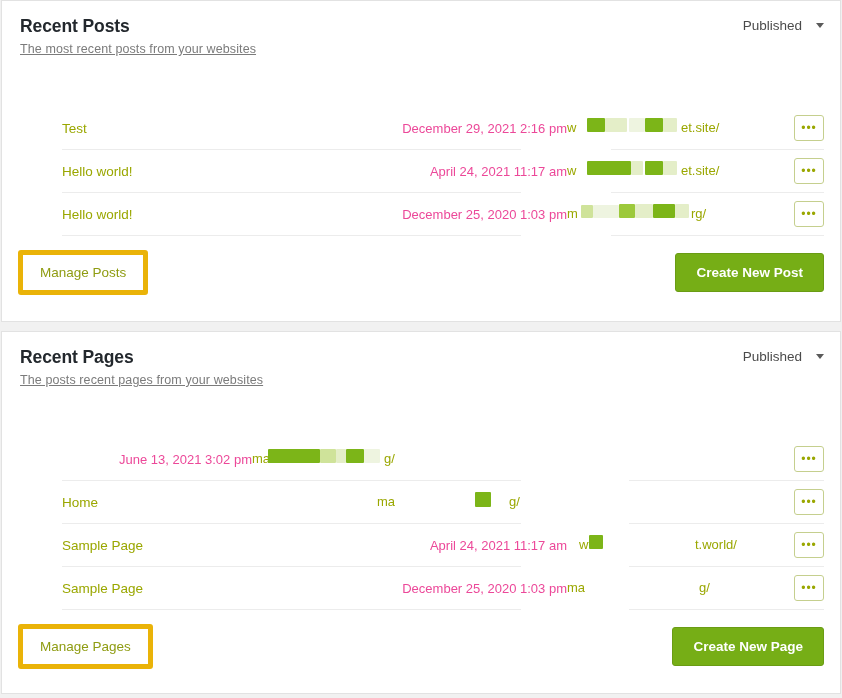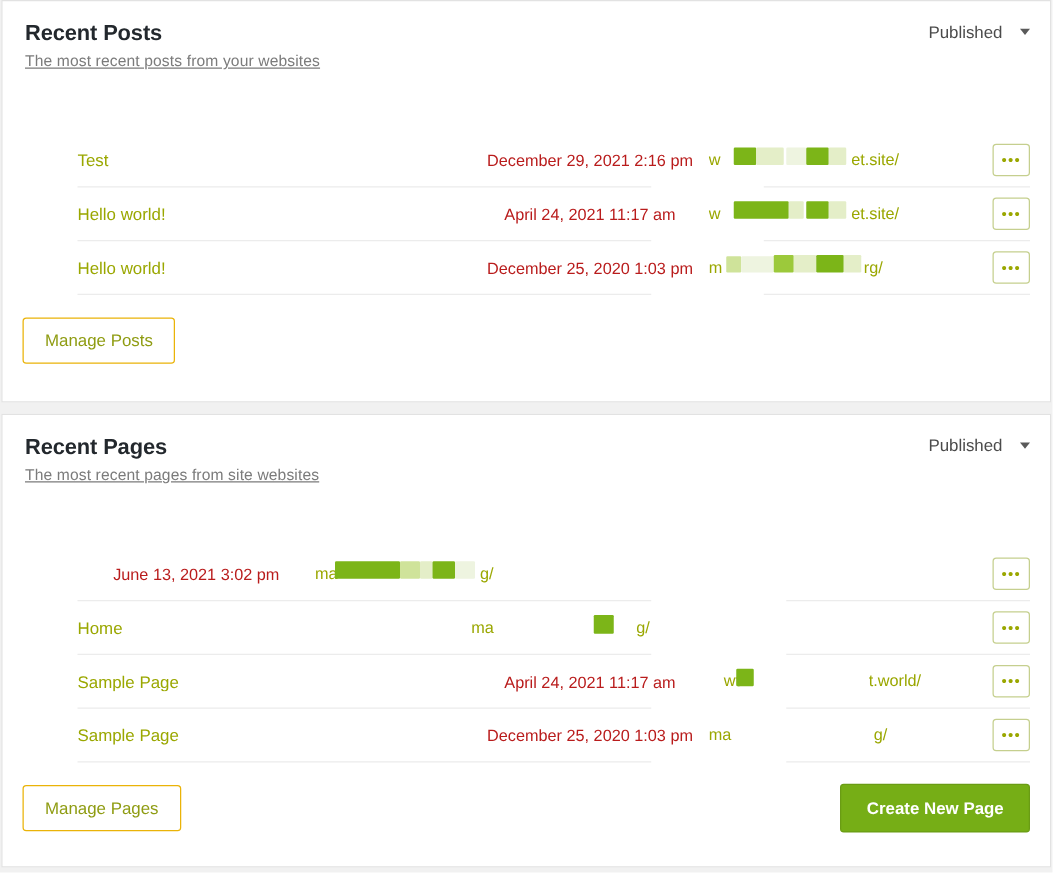--- a/index.html
+++ b/index.html
@@ -102,22 +102,22 @@
     color: #9aa700;
     cursor: pointer;
     white-space: nowrap;
     overflow: hidden;
   }
 
   .cell-date {
     width: 190px;
     flex: none;
     font-size: 13px;
-    color: #b91c1c;
-    text-align: center;
+    color: #ec4899;
+    text-align: right;
     white-space: nowrap;
   }
 
   .cell-url {
     flex: 1 1 auto;
     position: relative;
     font-size: 13px;
     color: #9aa700;
     height: 43px;
     overflow: hidden;
@@ -181,21 +181,21 @@
   .card-foot {
     position: relative;
     height: 72px;
     padding: 0 16px;
     display: flex;
     align-items: center;
     justify-content: space-between;
     box-sizing: border-box;
   }
   .btn-outline {
-    border: 1px solid #eab308;
+    border: 5px solid #eab308;
     background: #ffffff;
     color: #8f9c12;
     font-size: 13.5px;
     padding: 10px 17px;
     border-radius: 3px;
     cursor: pointer;
     font-family: "Liberation Sans", sans-serif;
     line-height: 15px;
   }
   .btn-primary {
@@ -290,28 +290,29 @@
       </div>
 
       <div class="mask" style="left:519px; top:-48px; width:90px; height:43px;"></div>
       <div class="mask" style="left:519px; top:40px;  width:90px; height:6px;"></div>
       <div class="mask" style="left:519px; top:83px;  width:90px; height:6px;"></div>
       <div class="mask" style="left:519px; top:126px; width:90px; height:8px;"></div>
     </div>
 
     <div class="card-foot">
       <button class="btn-outline">Manage Posts</button>
+      <button class="btn-primary">Create New Post</button>
     </div>
   </section>
 
   <section class="card" id="card-pages">
 
     <div class="card-head">
       <div class="card-title">Recent Pages</div>
-      <div class="card-sub">The most recent pages from site websites</div>
+      <div class="card-sub">The posts recent pages from your websites</div>
       <div class="filter">
         <span class="filter-label">Published</span>
         <span class="caret"></span>
       </div>
     </div>
 
     <div class="spacer-top"></div>
 
     <div class="rows">
 

